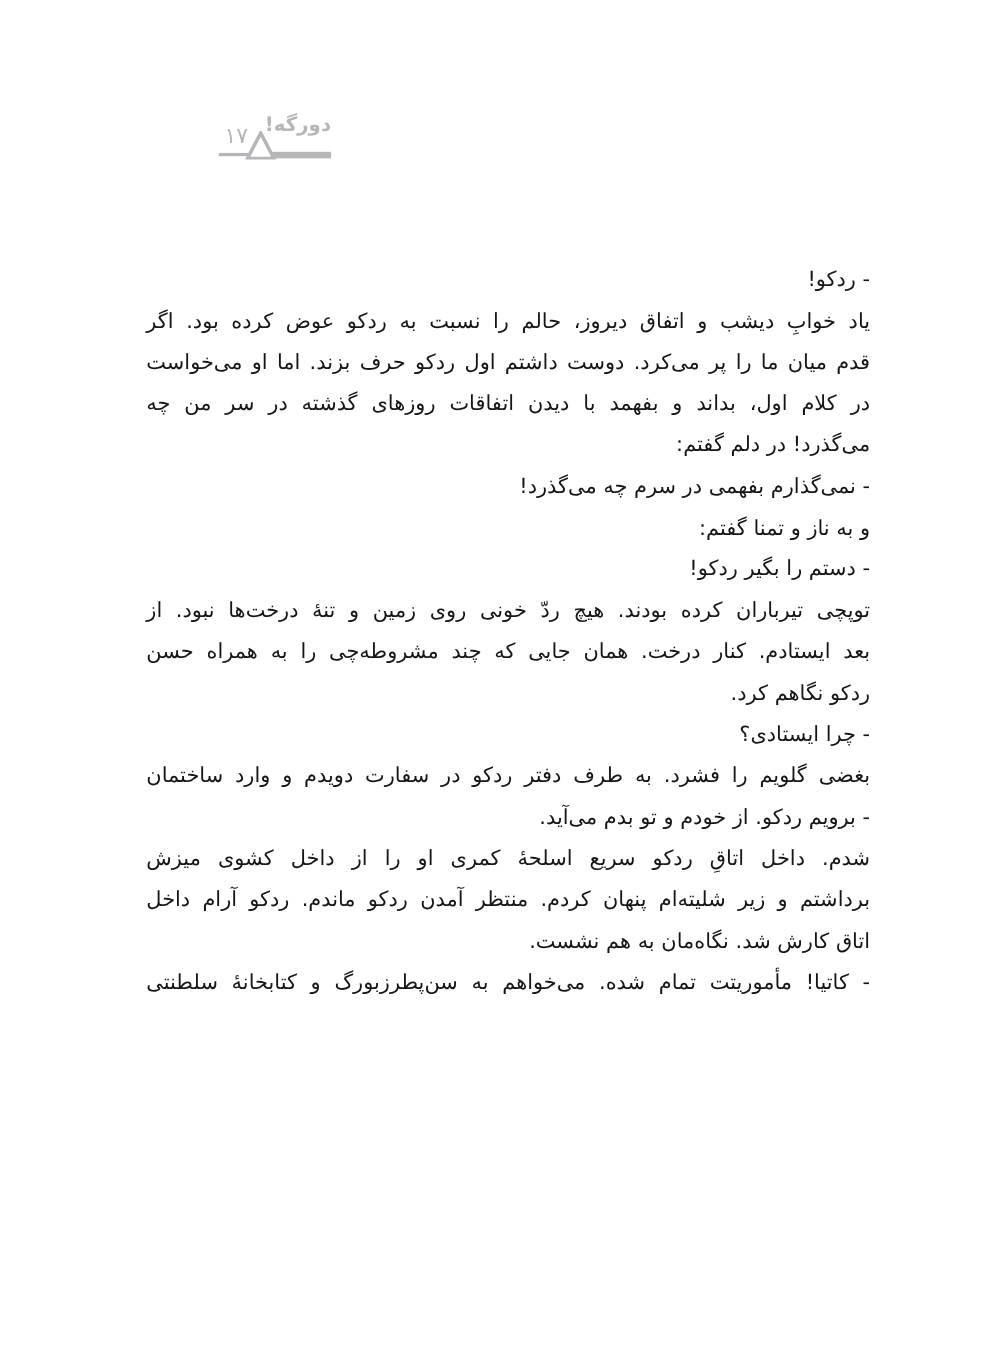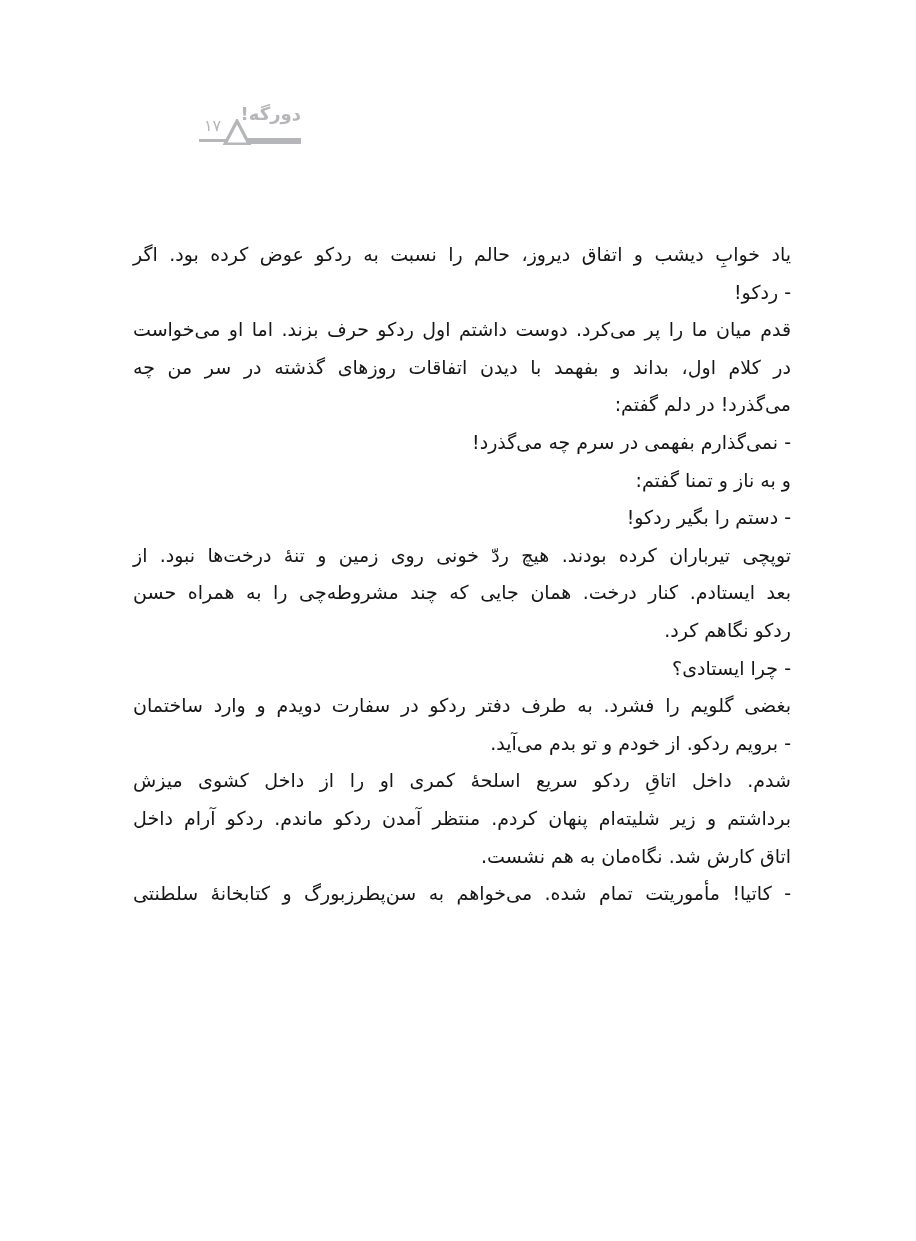--- a/index.html
+++ b/index.html
@@ -31,21 +31,21 @@
     bottom: 20px;
     font-size: 18px;
     font-weight: 700;
     direction: rtl;
     white-space: nowrap;
   }
   .ph-num {
     position: absolute;
     left: 5px;
     bottom: 9px;
-    font-size: 16px;
+    font-size: 20px;
     letter-spacing: 2px;
     direction: rtl;
     white-space: nowrap;
   }
   .ph-bar-thin {
     position: absolute;
     left: 0;
     bottom: 2px;
     width: 30px;
     height: 3px;
@@ -98,22 +98,22 @@
     <svg class="ph-peak" viewBox="0 0 28 26">
       <polygon points="14,2 26,25 2,25" fill="#ffffff" stroke="currentColor" stroke-width="3.2"></polygon>
     </svg>
     <span class="ph-num">۱۷</span>
     <div class="ph-bar-thin"></div>
     <div class="ph-bar"></div>
   </div>
 
   <div class="body-text">
 
-  <div class="ln full">یاد خوابِ دیشب و اتفاق دیروز، حالم را نسبت به ردکو عوض کرده بود. اگر</div>
-      <div class="ln">- ردکو!</div>
+  <div class="ln">- ردکو!</div>
+      <div class="ln full">یاد خوابِ دیشب و اتفاق دیروز، حالم را نسبت به ردکو عوض کرده بود. اگر</div>
       <div class="ln full">قدم میان ما را پر می‌کرد. دوست داشتم اول ردکو حرف بزند. اما او می‌خواست</div>
       <div class="ln full">در کلام اول، بداند و بفهمد با دیدن اتفاقات روزهای گذشته در سر من چه</div>
       <div class="ln">می‌گذرد! در دلم گفتم:</div>
       <div class="ln">- نمی‌گذارم بفهمی در سرم چه می‌گذرد!</div>
       <div class="ln">و به ناز و تمنا گفتم:</div>
       <div class="ln">- دستم را بگیر ردکو!</div>
       <div class="ln full">توپچی تیرباران کرده بودند. هیچ ردّ خونی روی زمین و تنهٔ درخت‌ها نبود. از</div>
       <div class="ln full">بعد ایستادم. کنار درخت. همان جایی که چند مشروطه‌چی را به همراه حسن</div>
       <div class="ln">ردکو نگاهم کرد.</div>
       <div class="ln">- چرا ایستادی؟</div>

